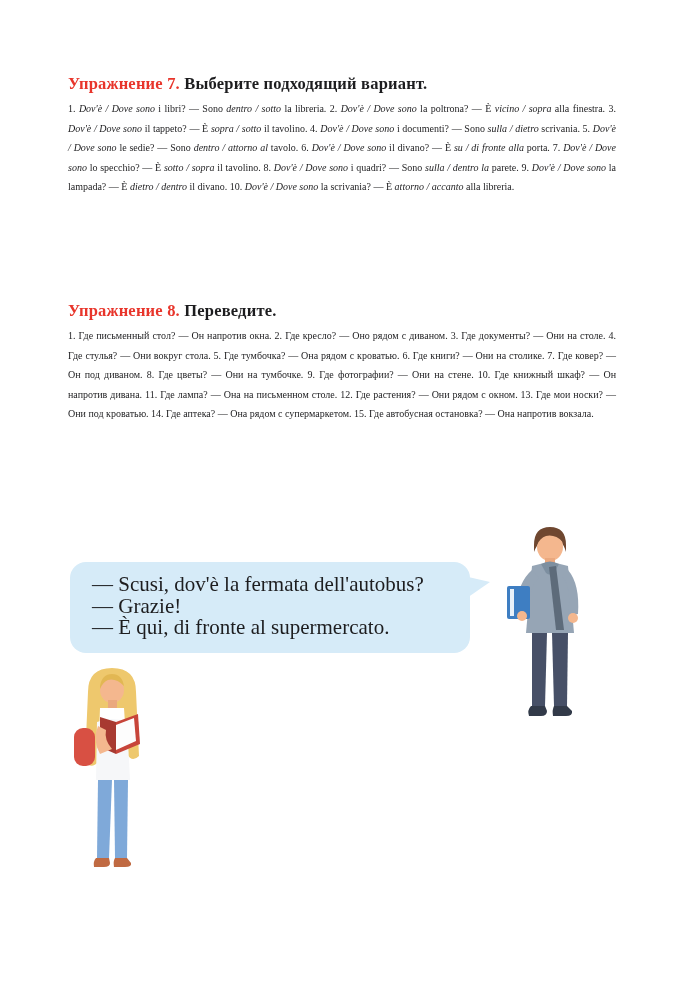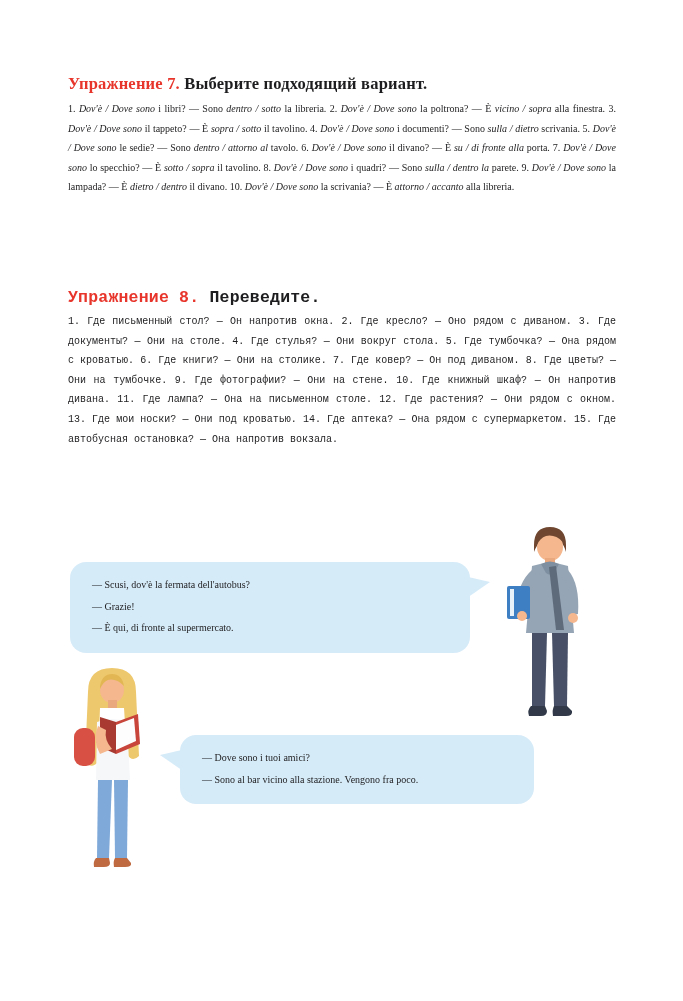--- a/index.html
+++ b/index.html
@@ -10,32 +10,32 @@
   }
   .page {
     position:relative;
     width:683px; height:1001px;
     background:#ffffff;
     overflow:hidden;
     margin:0 auto;
   }
   .exercise { position:absolute; left:68px; width:548px; }
   #exercise7 { top:74px; }
-  #exercise8 { top:288px;font-family:Liberation Mono, monospace; }
+  #exercise8 { top:301px; }
   .ex-heading { font-size:16.5px; font-weight:bold; margin-bottom:5px; letter-spacing:.2px; }
   .ex-label { color:var(--accent-red,#e8352b); }
   .ex-body { font-size:10px; line-height:19.6px; text-align:justify; }
   .it { font-style:italic; }
 
   .bubble {
     position:absolute;
     background:var(--bubble-bg,#d6ebf8);
     border-radius:16px;
     padding:12px 20px 14px 22px;
-    font-size:10px; line-height:21.5px;
+    font-size:21px; line-height:21.5px;
   }
   .bubble p { margin:0; }
   #bubble1 { left:70px; top:562px; width:400px; }
   #bubble2 { left:180px; top:735px; width:354px; }
   .tail { position:absolute; width:0; height:0; }
   #bubble1 .tail {
     right:-20px; top:14px;
     border-top:6px solid transparent;
     border-bottom:18px solid transparent;
     border-left:26px solid var(--bubble-bg,#d6ebf8);
@@ -131,19 +131,14 @@
       <path d="M42 64 Q36 78 44 92 L56 87 Q48 78 50 68 Z" fill="#f4b78e"></path>
 
       <path d="M42 118 L56 118 L53 196 L41 196 Z" fill="#7fa9d9"></path>
       <path d="M58 118 L72 118 L71 196 L59 196 Z" fill="#7fa9d9"></path>
 
       <path d="M40 196 L53 196 L54 201 Q54 205 48 205 L38 205 Q37 199 40 196 Z" fill="#c06a42"></path>
       <path d="M59 196 L71 196 L75 201 Q76 205 69 205 L58 205 Q57 199 59 196 Z" fill="#c06a42"></path>
     </svg>
   </div>
 
-  <div class="bubble" id="bubble2">
-    <span class="tail"></span>
-    <p>— Dove sono i tuoi amici?</p>
-    <p>— Sono al bar vicino alla stazione. Vengono fra poco.</p>
-  </div>
 
 </div>
 
 </body></html>

